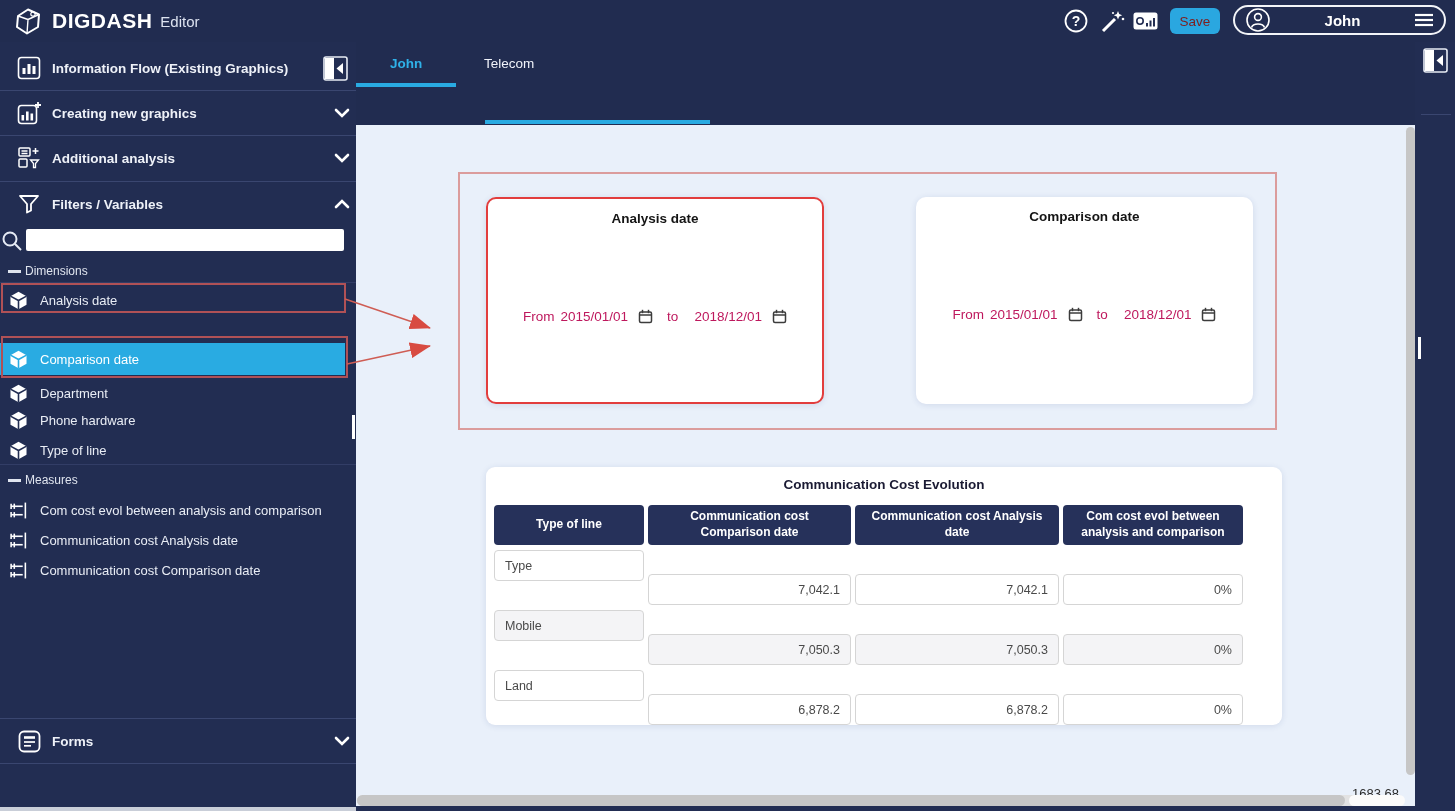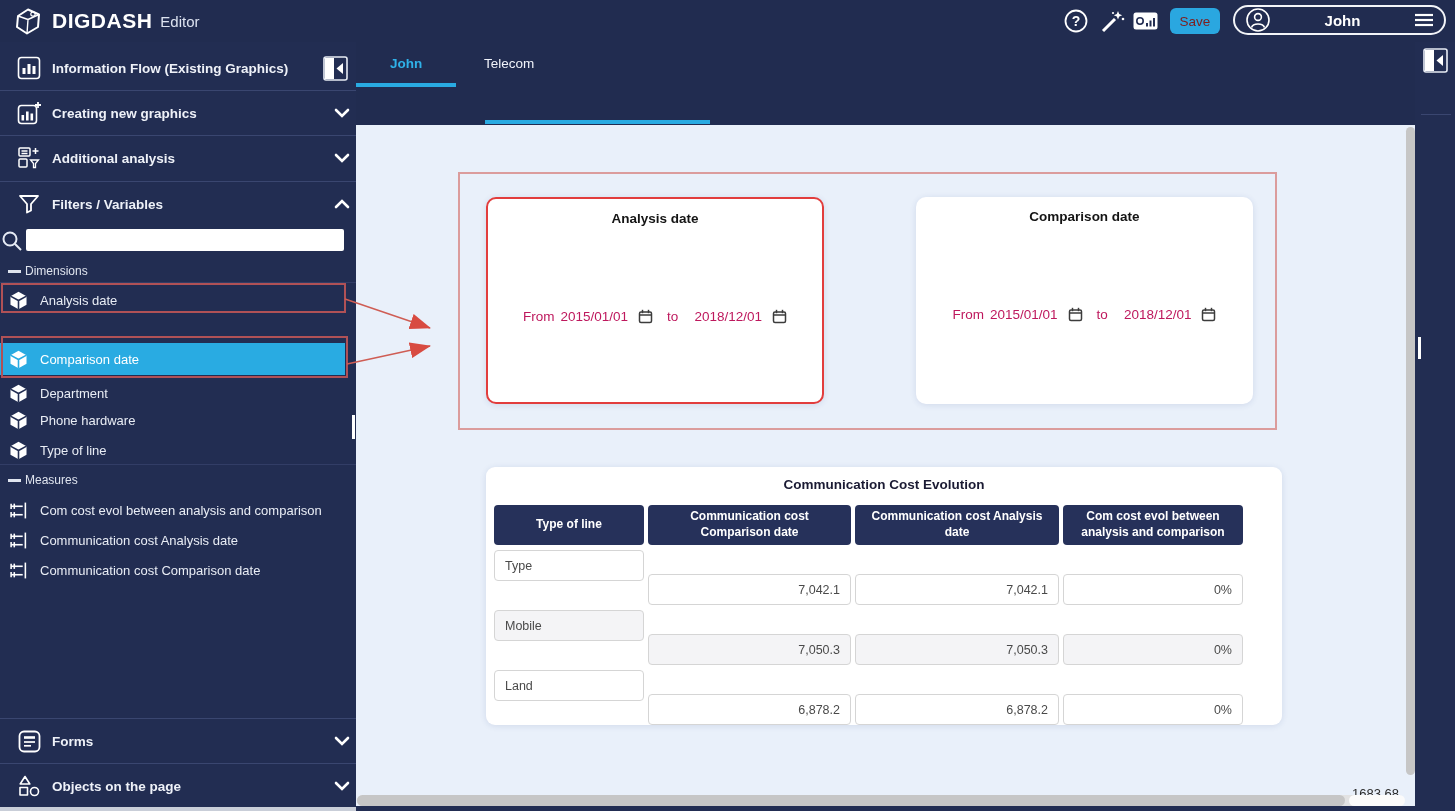--- a/index.html
+++ b/index.html
@@ -318,35 +318,20 @@
         </svg>
       </span>
       <span class="lbl">Forms</span>
       <span class="chev">
         <svg width="16" height="10" viewBox="0 0 16 10" fill="none" stroke="#fff" stroke-width="2.6" stroke-linecap="round">
             <polyline points="2,2 8,8 14,2"></polyline>
           </svg>
       </span>
     </div>
     <div class="sep" style="top:721px"></div>
-    <div class="side-row" style="top:722px">
-      <span class="side-icon">
-        <svg width="24" height="24" viewBox="0 0 24 24" fill="none" stroke="#fff" stroke-width="1.6" stroke-linejoin="round">
-          <polygon points="8,2.5 12.8,10 3.2,10"></polygon>
-          <rect x="3" y="13.5" width="7.5" height="7.5"></rect>
-          <circle cx="17.5" cy="17.5" r="4"></circle>
-        </svg>
-      </span>
-      <span class="lbl">Objects on the page</span>
-      <span class="chev">
-        <svg width="16" height="10" viewBox="0 0 16 10" fill="none" stroke="#fff" stroke-width="2.6" stroke-linecap="round">
-            <polyline points="2,2 8,8 14,2"></polyline>
-          </svg>
-      </span>
-    </div>
 
     <div class="abs" style="left:352px;top:373px;width:3px;height:24px;background:#fff"></div>
   </div>
   <div class="side-bottom"></div>
 
   <div class="tabzone">
     <div class="tab1 active" style="left:0;width:100px;justify-content:center">
       <span>John</span>
     </div>
     <div class="underline" style="left:0;top:41px;width:100px"></div>

